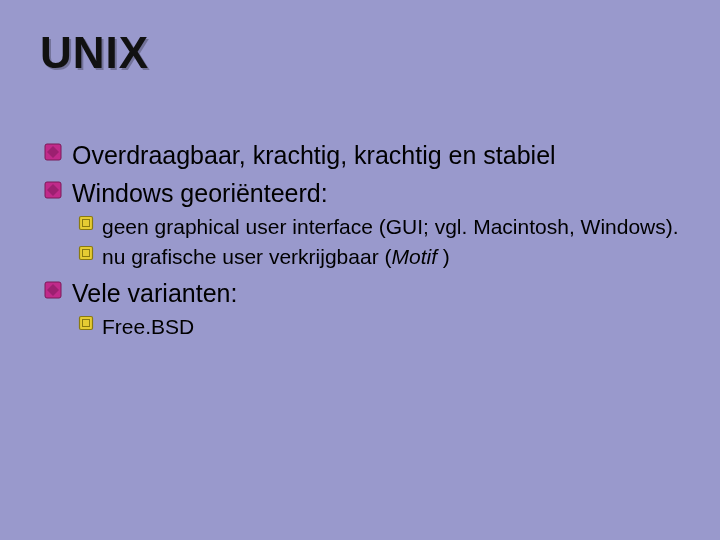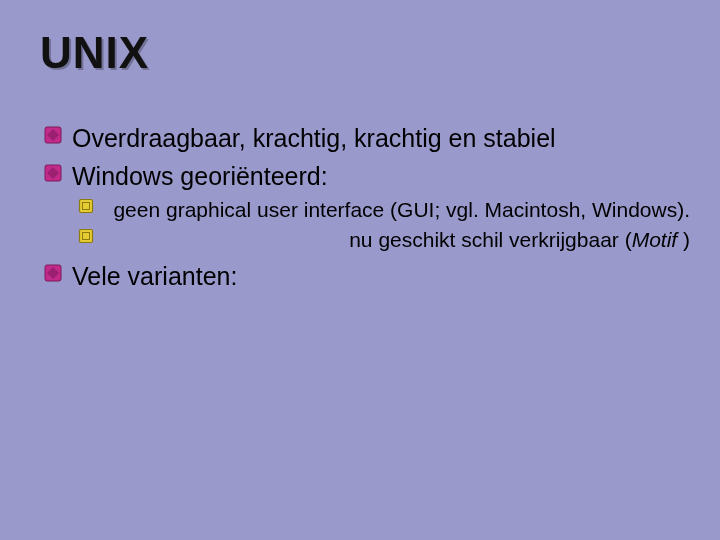--- a/index.html
+++ b/index.html
@@ -14,21 +14,21 @@
   .slide {
     padding: 28px 30px 30px 40px;
   }
   .title {
     font-family: "Arial Black", Arial, sans-serif;
     font-weight: 900;
     font-size: 44px;
     letter-spacing: 1px;
     color: #111;
     text-shadow: 2px 2px 0 rgba(0,0,0,0.25);
-    margin-bottom: 44px;
+    margin-bottom: 61px;
   }
   .level1 {
     list-style: none;
     padding-left: 4px;
   }
   .level1 > li {
     position: relative;
     padding-left: 28px;
     font-size: 25px;
     line-height: 1.35;
@@ -49,21 +49,20 @@
     padding-left: 6px;
     margin-top: 2px;
     margin-bottom: 6px;
   }
   .level2 > li {
     position: relative;
     padding-left: 24px;
     font-size: 21px;
     line-height: 1.35;
     margin-bottom: 2px;
-    text-align: right;
   }
   .dingbat2 {
     position: absolute;
     left: 0;
     top: 2px;
     width: 16px;
     height: 16px;
   }
   .dingbat2 svg { display:block; }
   .italic { font-style: italic; }
@@ -110,34 +109,44 @@
         </li>
         <li>
           <span class="dingbat2">
             <svg viewBox="0 0 16 16">
                 <rect x="1.5" y="1.5" width="13" height="13" rx="1.5" fill="#e6cc33"></rect>
                 <rect x="1.5" y="1.5" width="13" height="13" rx="1.5" fill="none" stroke="#8a7a10" stroke-width="1.2"></rect>
                 <rect x="4.5" y="4.5" width="7" height="7" fill="none" stroke="#8a7a10" stroke-width="1"></rect>
               </svg>
           </span>
           <span>
-            <span>nu geschikt schil verkrijgbaar (</span><span class="italic">Motif</span> <span>)</span>
+            <span>nu grafische user verkrijgbaar (</span><span class="italic">Motif</span> <span>)</span>
           </span>
         </li>
       </ul>
     </li>
 
     <li>
       <span class="dingbat1">
         <svg viewBox="0 0 18 18">
             <rect x="1" y="1" width="16" height="16" rx="2" fill="#c12a8a"></rect>
             <rect x="1" y="1" width="16" height="16" rx="2" fill="none" stroke="#7a1a58" stroke-width="1"></rect>
             <path d="M3 9 L9 3 L15 9 L9 15 Z" fill="#5a0e40" opacity="0.35"></path>
           </svg>
       </span>
       <span>Vele varianten:</span>
 
       <ul class="level2">
+        <li>
+          <span class="dingbat2">
+            <svg viewBox="0 0 16 16">
+                <rect x="1.5" y="1.5" width="13" height="13" rx="1.5" fill="#e6cc33"></rect>
+                <rect x="1.5" y="1.5" width="13" height="13" rx="1.5" fill="none" stroke="#8a7a10" stroke-width="1.2"></rect>
+                <rect x="4.5" y="4.5" width="7" height="7" fill="none" stroke="#8a7a10" stroke-width="1"></rect>
+              </svg>
+          </span>
+          <span>Free.BSD</span>
+        </li>
       </ul>
     </li>
 
   </ul>
 </div>
 
 </body></html>

